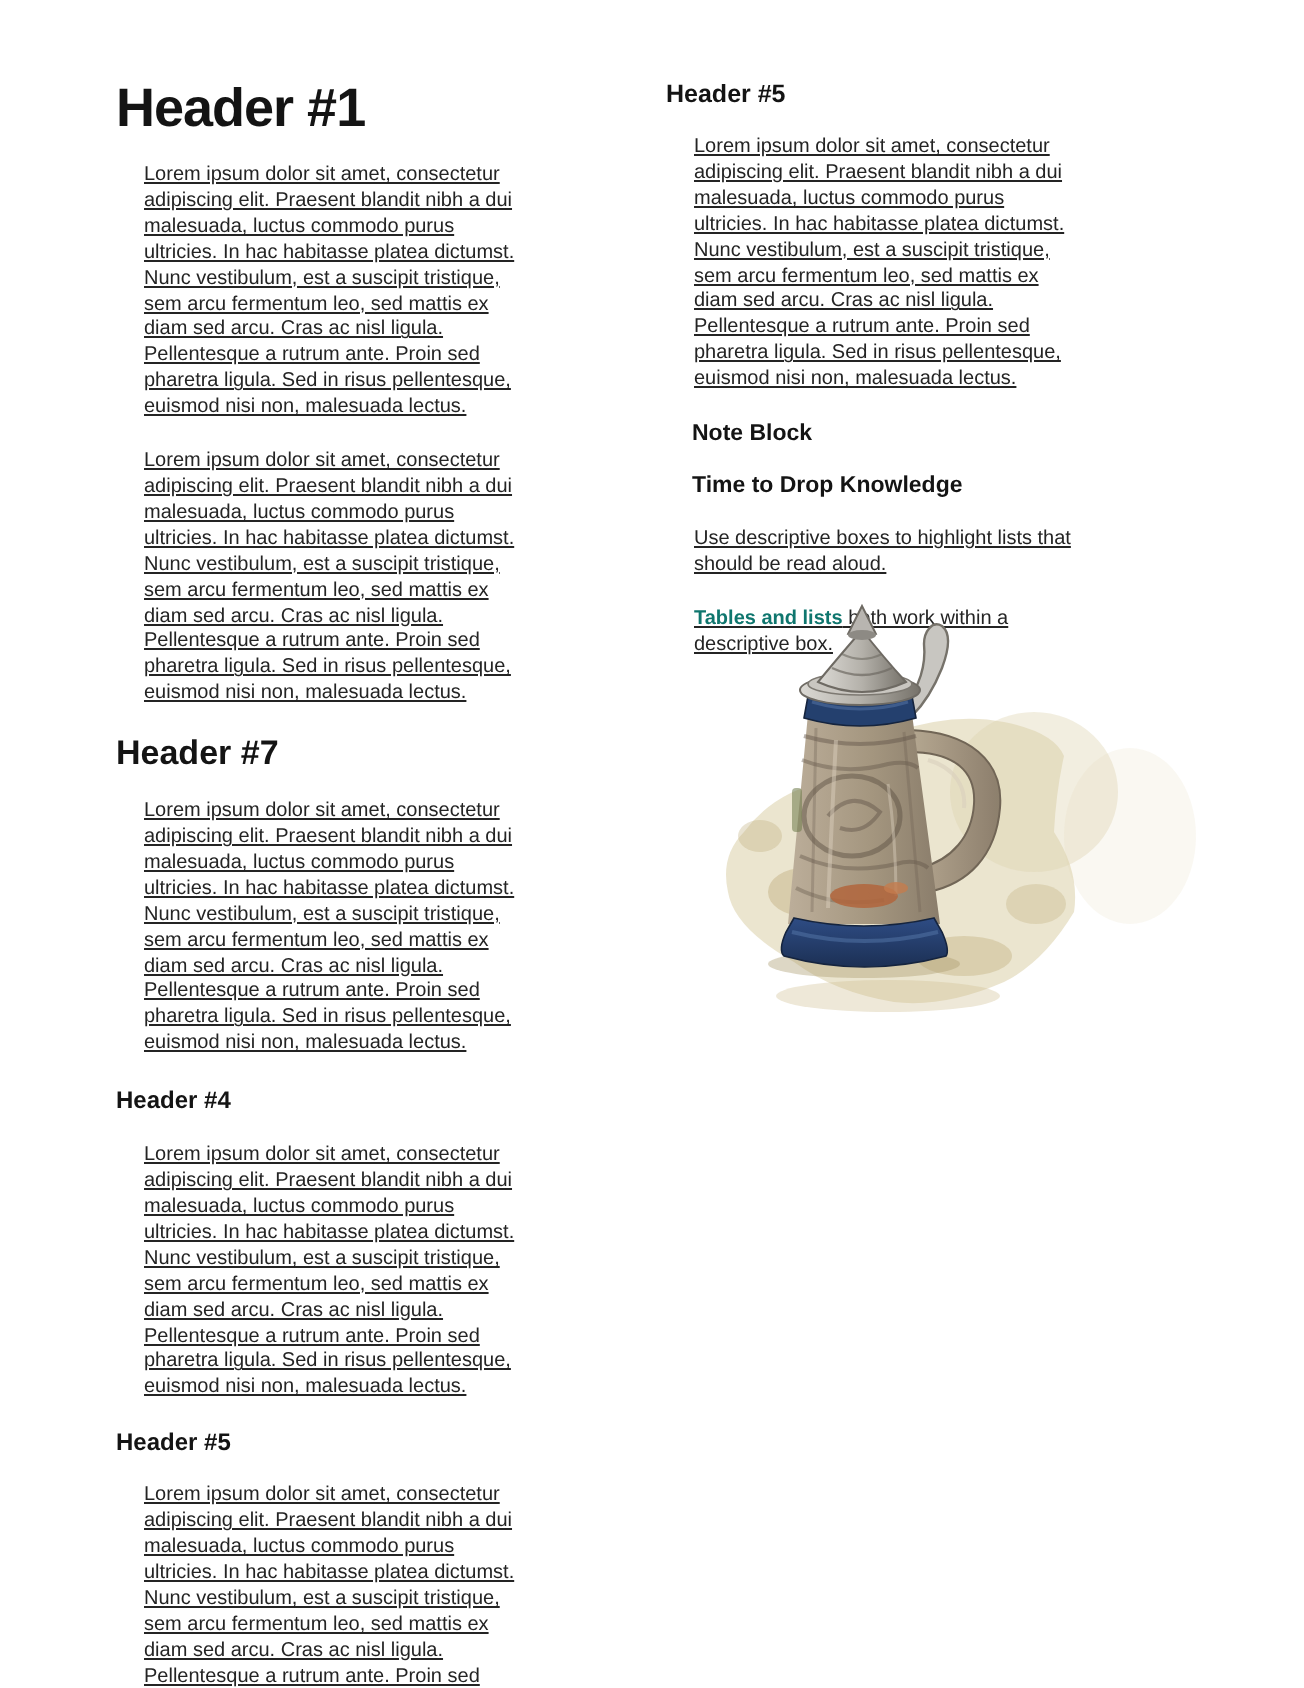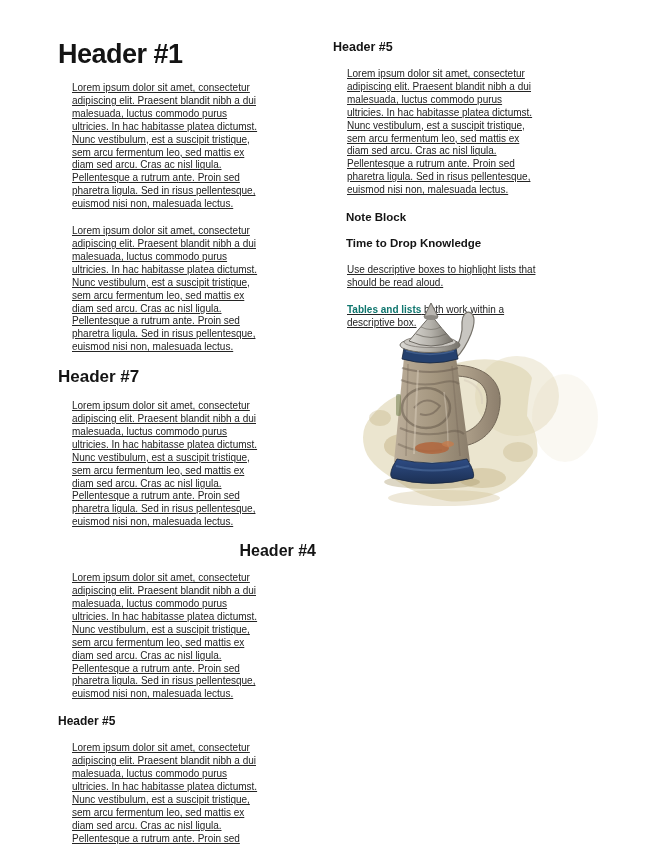--- a/index.html
+++ b/index.html
@@ -12,21 +12,21 @@
     overflow: hidden;
   }
   .col { position: absolute; top: 40px; }
   .col-left  { left: 58px;  width: 258px; }
   .col-right { left: 333px; width: 262px; }
 
   h1, h2, h3, h4, h5 { color: #141414; margin: 0; font-weight: 700; }
   h1 { font-size: 27px; line-height: 28px; letter-spacing: -0.5px; margin-bottom: 1px; }
   h2 { font-size: 21px; line-height: 22px; margin-top: 8px; }
   h3 { font-size: 17px; line-height: 18px; margin-top: 1px; }
-  h4 { font-size: 16px; line-height: 15px; margin-top: 1px; text-align: right; }
+  h4 { font-size: 12px; line-height: 15px; margin-top: 1px; }
   h5 { font-size: 12px; line-height: 13px; margin-top: 1px; }
   .h5r { font-size: 12.5px; line-height: 14px; margin: 0; }
   .h6  { font-size: 11.5px; line-height: 13px; font-weight: 700; color: #141414; margin: 13px; }
 
   p.body {
     font-size: 10px;
     line-height: 12.9px;
     margin: 14px;
     white-space: pre-line;
     color: #242424;

